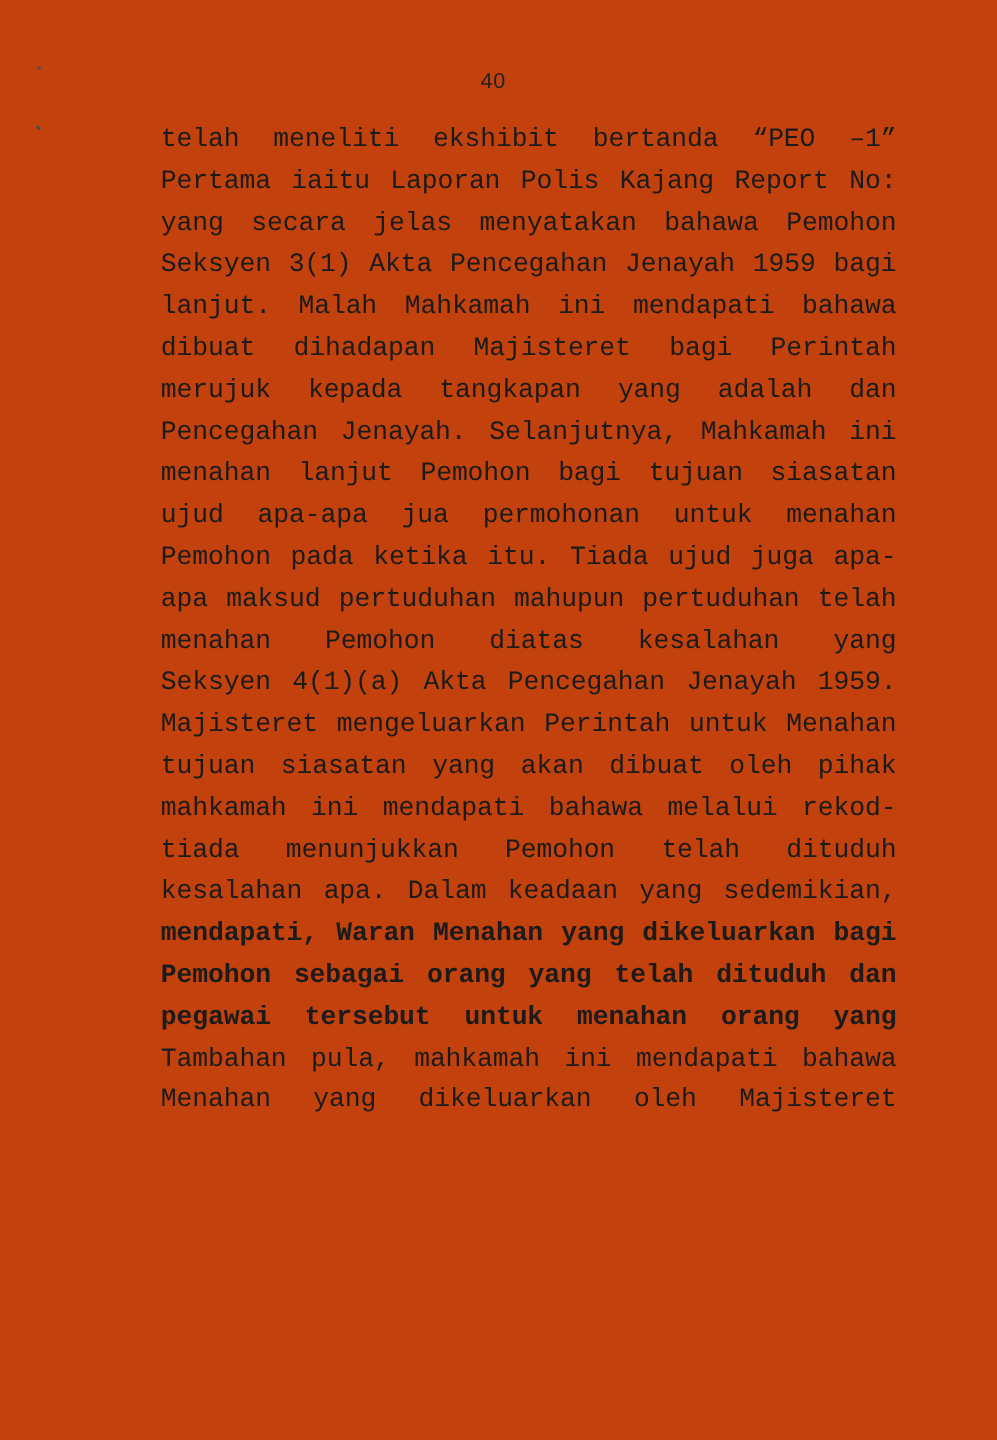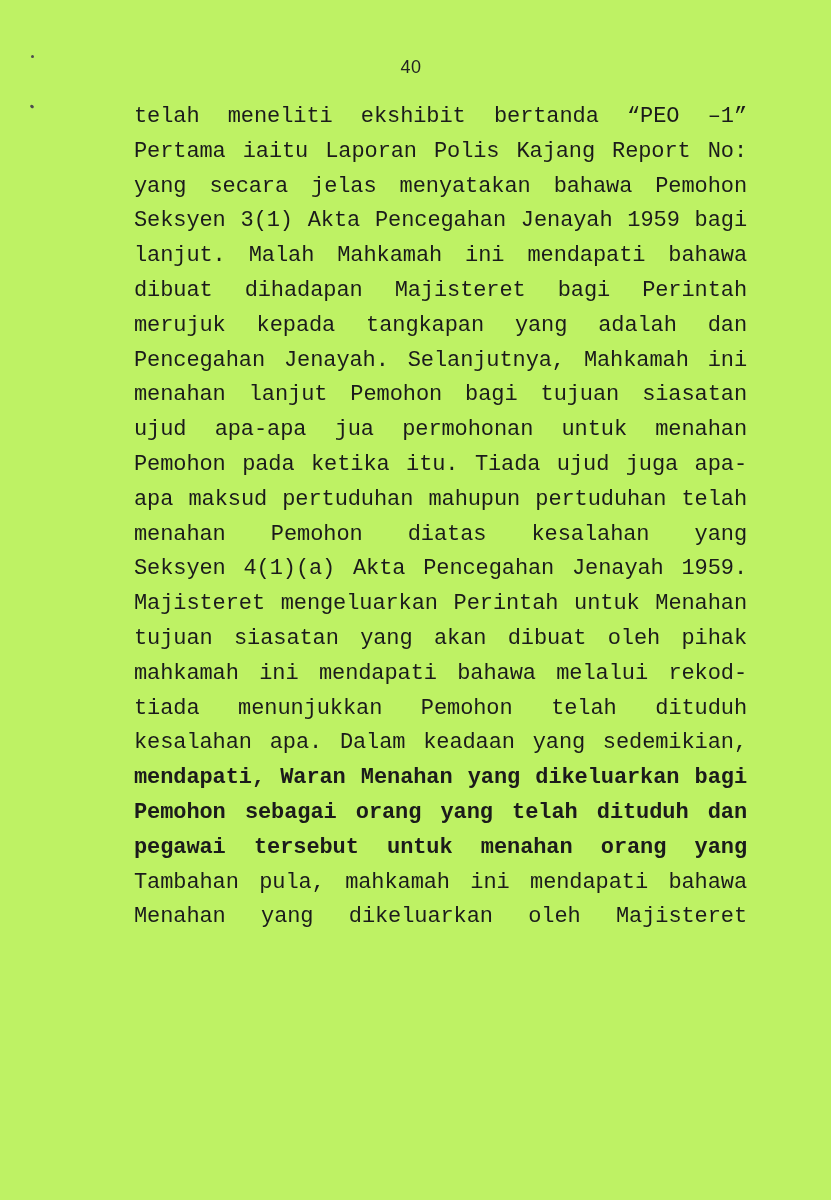--- a/index.html
+++ b/index.html
@@ -4,21 +4,21 @@
 <style>
   html, body {
     margin: 0;
     padding: 0;
     background: #ffffff;
   }
   .page {
     position: relative;
     width: 831px;
     height: 1200px;
-    background: #bef264;
+    background: #c2410c;
     font-family: "Liberation Sans", "DejaVu Sans", sans-serif;
     color: #1c1c1c;
     overflow: hidden;
   }
   .page-number {
     position: absolute;
     top: 57px;
     left: 0;
     right: 9px;
     text-align: center;

